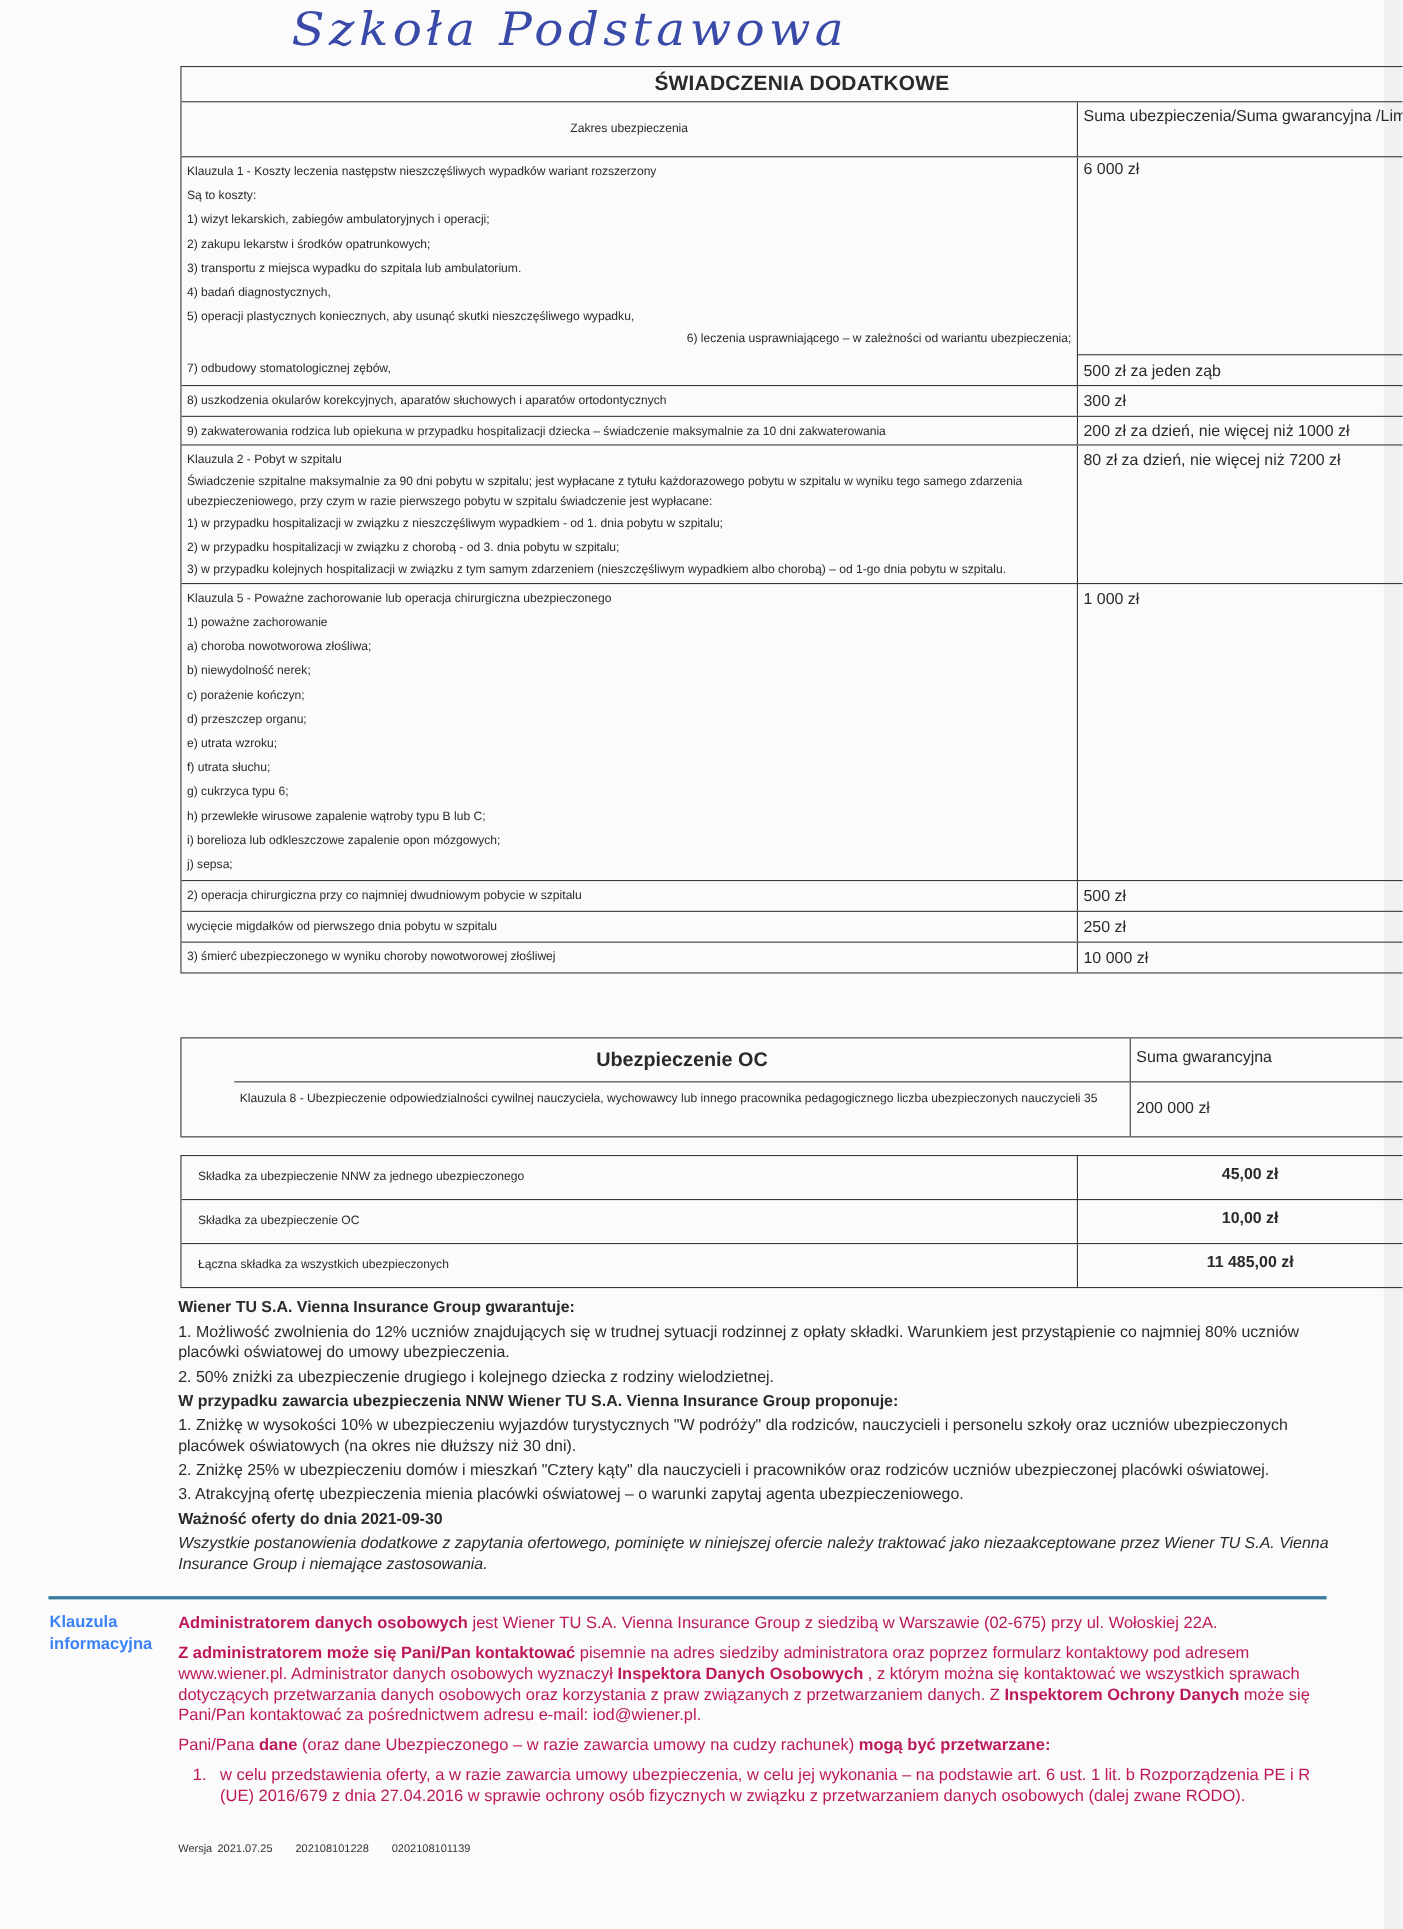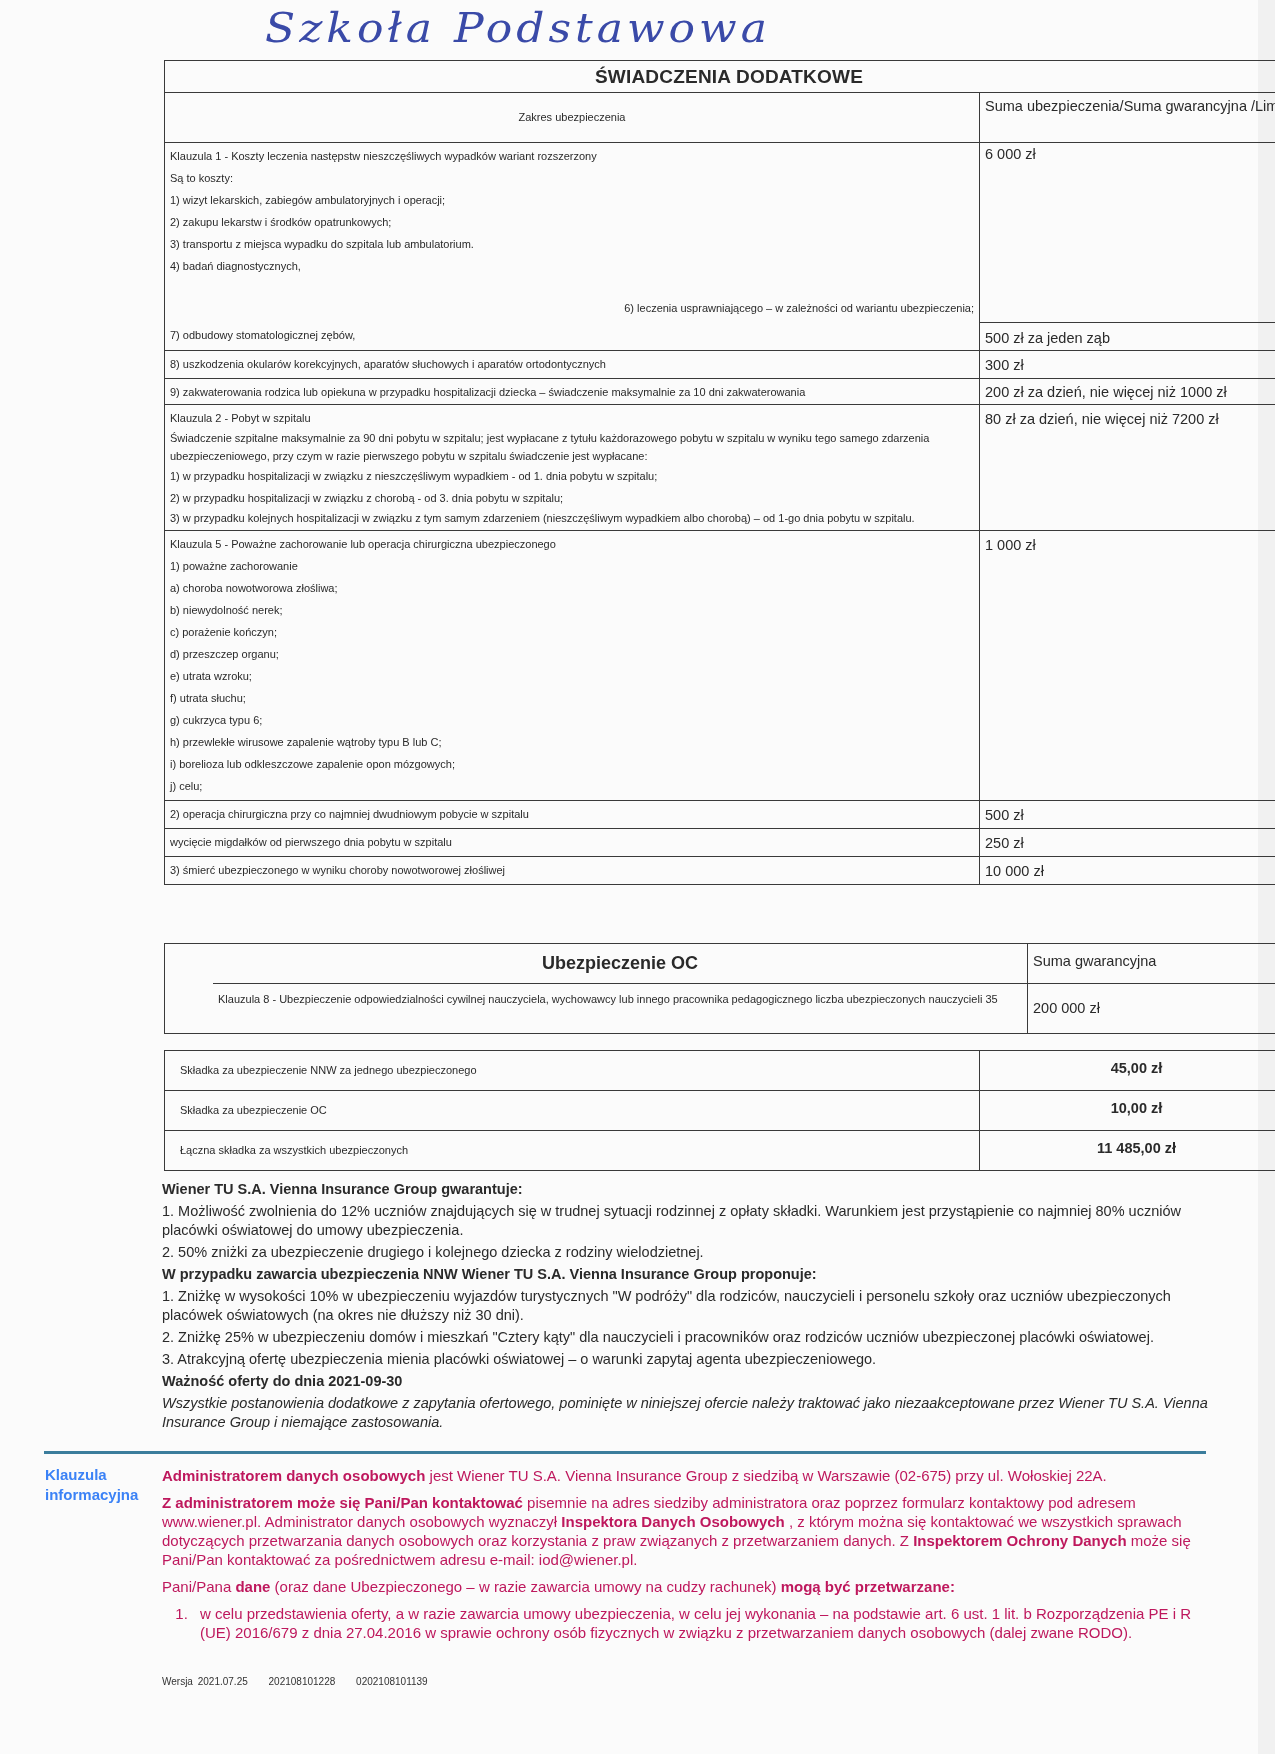--- a/index.html
+++ b/index.html
@@ -58,20 +58,21 @@
   </div>
 
   <div class="row" style="height:152px;">
     <div class="c1">
       <span class="line">Klauzula 1 - Koszty leczenia następstw nieszczęśliwych wypadków wariant rozszerzony</span>
       <span class="line">Są to koszty:</span>
       <span class="line">1) wizyt lekarskich, zabiegów ambulatoryjnych i operacji;</span>
       <span class="line">2) zakupu lekarstw i środków opatrunkowych;</span>
       <span class="line">3) transportu z miejsca wypadku do szpitala lub ambulatorium.</span>
       <span class="line">4) badań diagnostycznych,</span>
+      <span class="line">5) operacji plastycznych koniecznych, aby usunąć skutki nieszczęśliwego wypadku,</span>
     </div>
     <div class="c2">6 000 zł</div>
   </div>
   <div class="row noleft" style="border-top:none;">
     <div class="c1" style="border-top:none;text-align:right;">
       <span class="line">6) leczenia usprawniającego – w zależności od wariantu ubezpieczenia;</span>
     </div>
     <div class="c2"></div>
   </div>
 
@@ -111,21 +112,21 @@
       <span class="line">1) poważne zachorowanie</span>
       <span class="line">a) choroba nowotworowa złośliwa;</span>
       <span class="line">b) niewydolność nerek;</span>
       <span class="line">c) porażenie kończyn;</span>
       <span class="line">d) przeszczep organu;</span>
       <span class="line">e) utrata wzroku;</span>
       <span class="line">f) utrata słuchu;</span>
       <span class="line">g) cukrzyca typu 6;</span>
       <span class="line">h) przewlekłe wirusowe zapalenie wątroby typu B lub C;</span>
       <span class="line">i) borelioza lub odkleszczowe zapalenie opon mózgowych;</span>
-      <span class="line">j) celu;</span>
+      <span class="line">j) sepsa;</span>
     </div>
     <div class="c2" style="padding-top:5px;">1 000 zł</div>
   </div>
   <div class="row">
     <div class="c1">
         <span class="line">2) operacja chirurgiczna przy co najmniej dwudniowym pobycie w szpitalu</span>
       </div>
     <div class="c2" style="padding-top:5px;">500 zł</div>
   </div>
   <div class="row">

